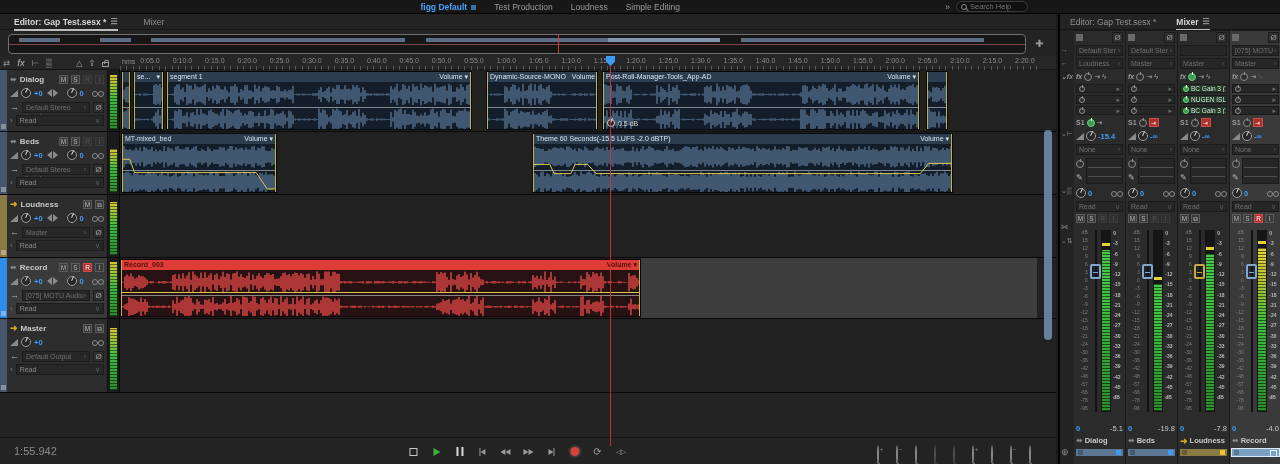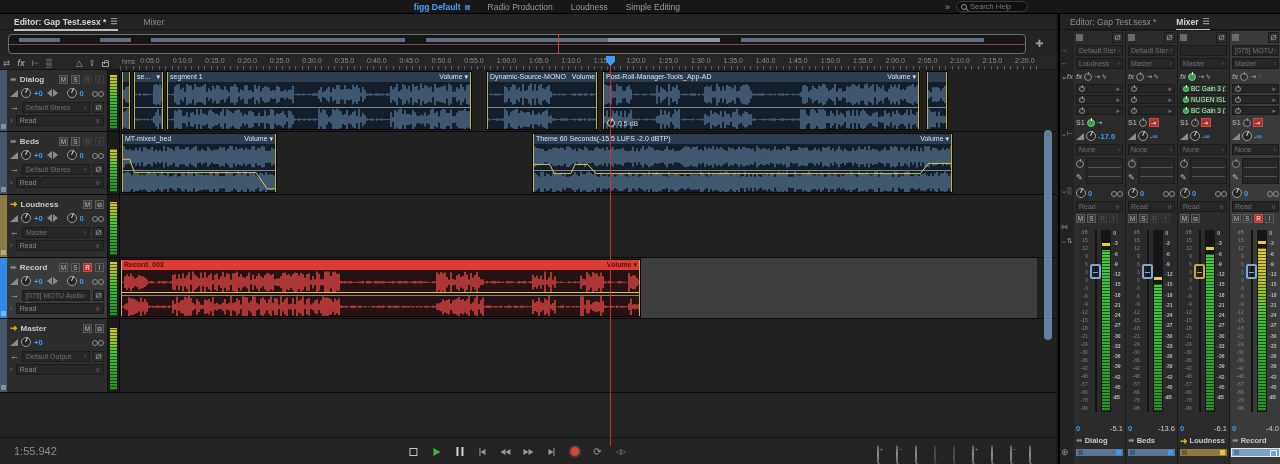--- a/index.html
+++ b/index.html
@@ -186,21 +186,21 @@
   .cbar.gold::after { background:#e8c72f; }
   .cbar.outlined { outline:1px solid #dfe9f2; }
   .cbar.outlined::after { background:transparent; border:1px solid #eaf2fa; }
 </style>
 </head>
 <body>
 
 <div id="topbar">
   <div id="workspaces">
       <span class="ws active">figg Default<span class="ws-box"></span></span>
-      <span class="ws">Radio Production</span>
+      <span class="ws">Test Production</span>
       <span class="ws">Loudness</span>
       <span class="ws">Simple Editing</span>
     </div>
   <div id="ws-overflow">»</div>
   <div id="searchbox">
     <span class="lens"></span>
     <input placeholder="Search Help" style="">
   </div>
 </div>
 
@@ -700,21 +700,21 @@
             </div>
           </div>
           <div class="srow r-sendh">
             <span class="sendlbl">S1</span>
             <span class="pwr on"></span>
             <span class="ins-ic">⇥</span>
           </div>
           <div class="srow r-svol">
             <span class="ramp"></span>
             <span class="knob"></span>
-            <span class="bluev">-17.0</span>
+            <span class="bluev">-15.4</span>
           </div>
           <div class="srow r-sdst">
             <div class="mio">
               <span>None</span>
               <span class="car">›</span>
             </div>
           </div>
           <div class="srow r-eq">
             <div class="eq-ctl">
               <span class="pwr"></span>
@@ -850,21 +850,21 @@
               <div class="fhandle"></div>
             </div>
             <div class="mcol">
               <div class="mfill" style="height: 70%;"></div>
               <div class="mpeak" style="bottom: calc(70% + 5px);"></div>
             </div>
             <div class="mscale">0<br>-3<br>-6<br>-9<br>-12<br>-15<br>-18<br>-21<br>-24<br>-27<br>-30<br>-33<br>-36<br>-39<br>-42<br>-45<br>dB</div>
           </div>
           <div class="srow r-vals">
             <span class="v-blue">0</span>
-            <span class="v-peak">-13.6</span>
+            <span class="v-peak">-19.8</span>
           </div>
           <div class="srow r-name">
             <span class="hndl">⬌</span>
             <span class="mname">Beds</span>
           </div>
           <div class="srow r-cbar">
             <div class="cbar" style="background: rgb(91, 119, 148);"></div>
           </div>
         </div>
         <div class="strip">
@@ -952,21 +952,21 @@
               <div class="fhandle gold"></div>
             </div>
             <div class="mcol">
               <div class="mfill" style="height: 86.5%;"></div>
               <div class="mpeak" style="bottom: calc(86.5% + 5px);"></div>
             </div>
             <div class="mscale">0<br>-3<br>-6<br>-9<br>-12<br>-15<br>-18<br>-21<br>-24<br>-27<br>-30<br>-33<br>-36<br>-39<br>-42<br>-45<br>dB</div>
           </div>
           <div class="srow r-vals">
             <span class="v-blue">0</span>
-            <span class="v-peak">-6.1</span>
+            <span class="v-peak">-7.8</span>
           </div>
           <div class="srow r-name">
             <span class="busarrow">➜</span>
             <span class="mname">Loudness</span>
           </div>
           <div class="srow r-cbar">
             <div class="cbar gold" style="background: rgb(138, 123, 69);"></div>
           </div>
         </div>
         <div class="strip sel">

